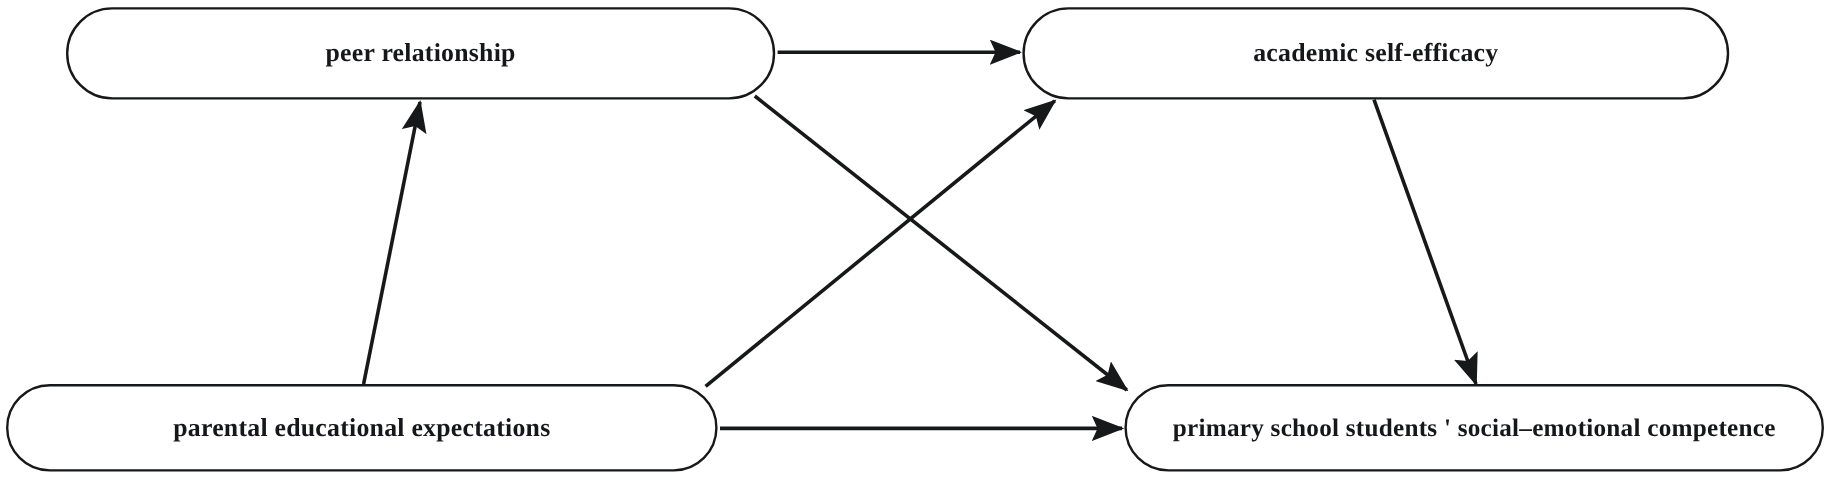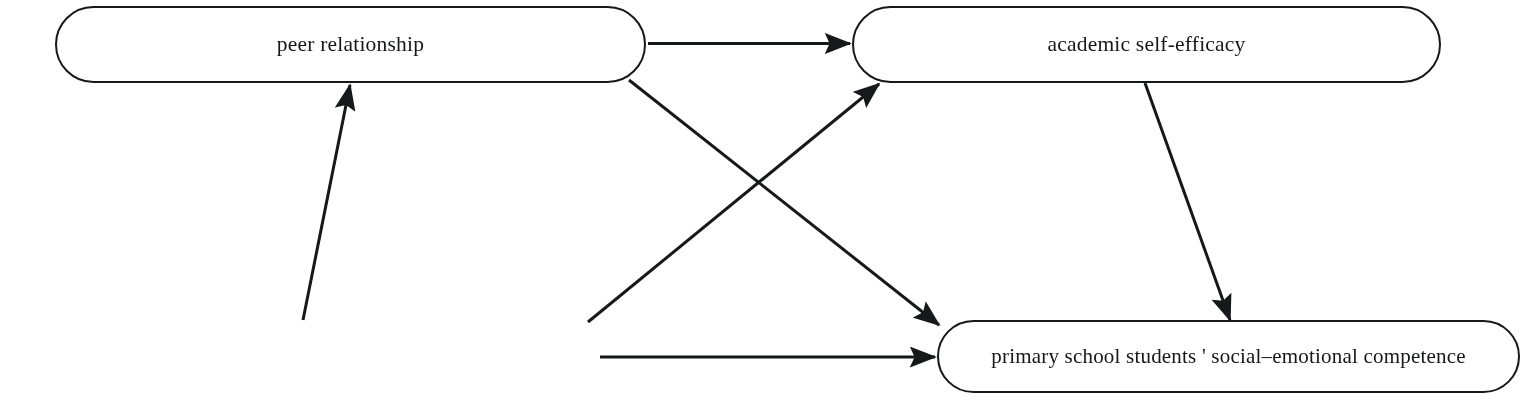--- a/index.html
+++ b/index.html
@@ -30,21 +30,21 @@
     box-sizing: border-box;
     border: 2.6px solid #17181a;
     background: #ffffff;
     display: flex;
     align-items: center;
     justify-content: center;
     z-index: 3;
   }
   .node-label {
     font-family: "Liberation Serif", "DejaVu Serif", serif;
-    font-weight: normal;
+    font-weight: bold;
     font-size: 21.5px;
     color: #16171a;
     letter-spacing: 0.2px;
     white-space: nowrap;
     line-height: 1;
   }
   #node-peer-relationship {
     left: 55px;  top: 6px;   width: 591px;  height: 77px;
     border-radius: 39px;
   }
@@ -89,18 +89,21 @@
   </svg>
 
   <div class="node-box" id="node-peer-relationship">
     <span class="node-label">peer relationship</span>
   </div>
 
   <div class="node-box" id="node-academic-self-efficacy">
     <span class="node-label">academic self-efficacy</span>
   </div>
 
+  <div class="node-box" id="node-parental-educational-expectations">
+    <span class="node-label">parental educational expectations</span>
+  </div>
 
   <div class="node-box" id="node-social-emotional-competence">
     <span class="node-label">primary school students ' social–emotional competence</span>
   </div>
 
 </div>
 
 </body></html>

